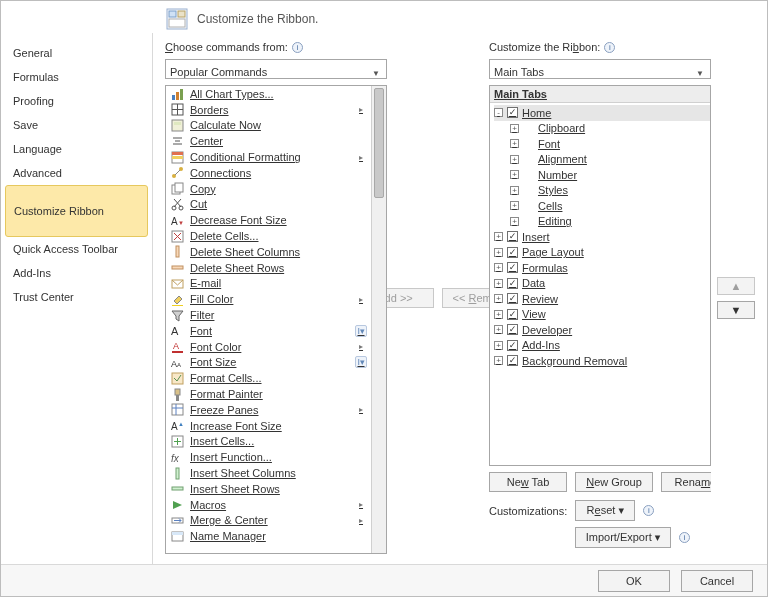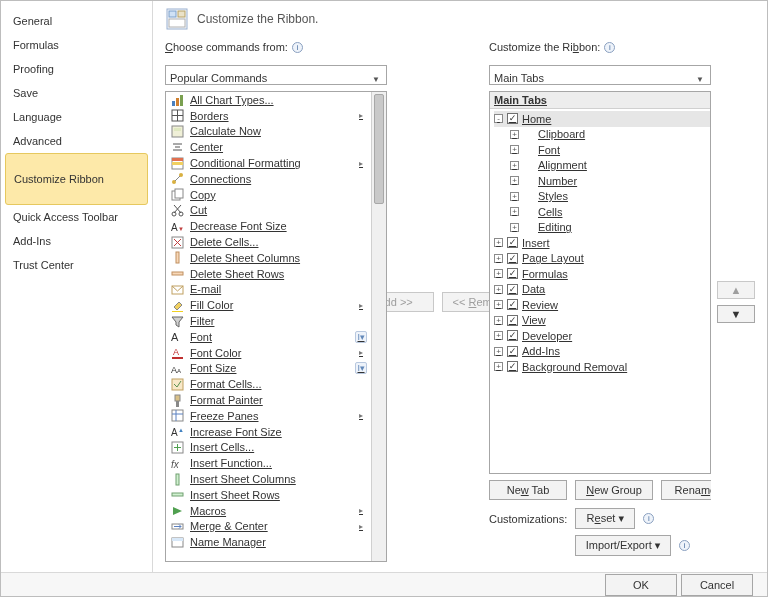--- a/index.html
+++ b/index.html
@@ -25,20 +25,21 @@
     flex: 1;
     display: flex;
     overflow: hidden;
   }
   
   .sidebar {
     width: 152px;
     background: #fff;
     border-right: 1px solid #d9d9d9;
     padding: 8px 0;
+    margin-top: 32px;
   }
   .sidebar-item {
     padding: 6px 12px;
     cursor: default;
     color: #333;
   }
   .sidebar-item.selected {
     background: #fde9a9;
     border: 1px solid #e6c85e;
     border-radius: 3px;
@@ -70,21 +71,21 @@
     gap: 6px;
     overflow: hidden;
   }
   .col-left, .col-right { display:flex; flex-direction:column; overflow:hidden; }
   .col-left  { width: 222px; }
   .col-mid   { width: 90px; display:flex; flex-direction:row; justify-content:center; align-items:center; gap:8px; }
   .col-right { flex: 1; }
   .col-arrows { width: 38px; display:flex; flex-direction:column; justify-content:center; gap:6px; }
   .label-row {
     display:flex; align-items:center; gap:4px;
-    margin-bottom: 12px;
+    margin-bottom: 6px;
   }
   .underline-first::first-letter { text-decoration: underline; }
   .combo {
     display:flex; align-items:flex-end;
     border:1px solid #a6a6a6;
     background:#fff;
     height:20px;
     padding: 0 4px;
     justify-content:space-between;
     margin-bottom:6px;
@@ -151,22 +152,22 @@
   }
   .chk {
     width:11px; height:11px; border:1px solid #6f6f6f; font-size:9px;
     line-height:9px; text-align:center; background:#fff; color:#333;
   }
   .tree-label { }
   .right-bottom { margin-top:6px; }
   .row-btns { display:flex; gap:8px; margin-bottom:8px; }
   .row-cust  { display:flex; align-items:center; gap:8px; margin-bottom:6px; }
   .bottom-bar {
-    height:24px; border-top:1px solid #d9d9d9; background:#f7f7f7;
-    display:flex; justify-content:flex-end; align-items:center; gap:4px;
+    height:32px; border-top:1px solid #d9d9d9; background:#f7f7f7;
+    display:flex; justify-content:flex-end; align-items:center; gap:11px;
     padding-right:14px;
   }
   .bottom-bar .btn { min-width:72px; height:22px; line-height:14px; }
   svg { display:block; }
 </style>
 </head>
 <body>
 
 <div class="dialog">
   <div class="main-row">

